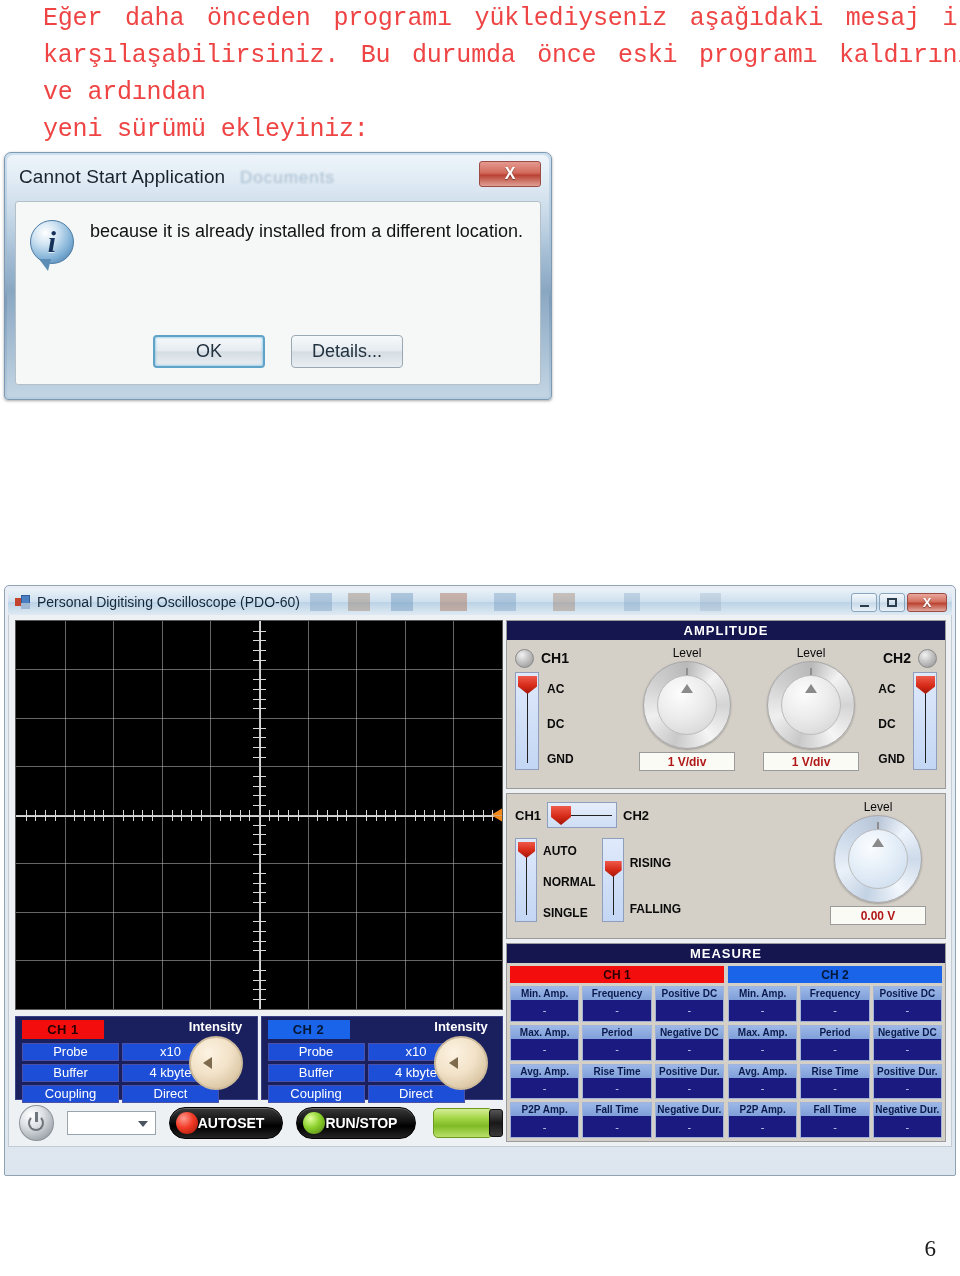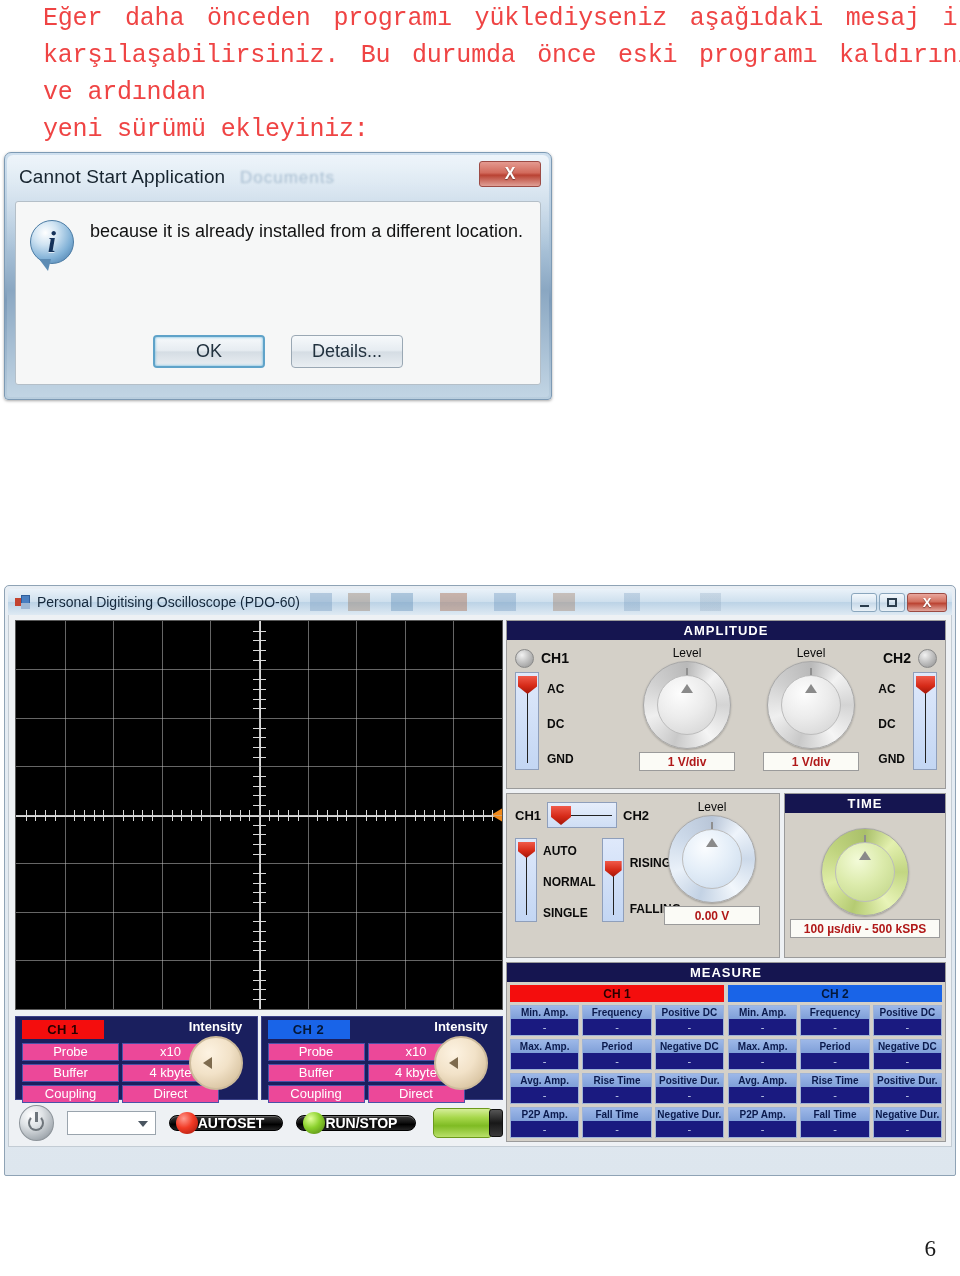--- a/index.html
+++ b/index.html
@@ -254,21 +254,21 @@
   .chan-tag.ch1 { background: #f40d0d; color:#2a0000; }
   .chan-tag.ch2 { background: #1964e8; color:#041634; }
   .chan-grid {
     position: absolute; left: 6px; top: 26px;
     display: grid; grid-template-columns: 97px 97px;
     gap: 3px;
   }
   .chan-cell {
     height: 18px;
     border: 1px solid #4a51a8;
-    background: #ec4899;
+    background: #1d4ed8;
     color: #fff; font-size: 13px;
     display: flex; align-items: center; justify-content: center;
   }
   .intensity-wrap {
     position: absolute; right: 10px; top: 2px;
     width: 62px; text-align: center;
   }
   .intensity-label { font-size: 13px; font-weight: bold; color: #fff; }
   .intensity-knob {
     margin: 2px auto 0;
@@ -312,21 +312,21 @@
     position: relative; cursor: pointer;
   }
   .combo .arrow {
     position: absolute; right: 7px; top: 9px;
     width: 0; height: 0;
     border-left: 5px solid transparent;
     border-right: 5px solid transparent;
     border-top: 6px solid #4a5560;
   }
   .pillbtn {
-    height: 16px; border-radius: 16px;
+    height: 32px; border-radius: 16px;
     background: linear-gradient(180deg,#3a3a3a 0%, #111 45%, #000 60%, #242424 100%);
     display: flex; align-items: center; 
     padding: 0 18px 0 6px;
     color: #fff; font-size: 14px; font-weight: bold;
     border: 1px solid #000; cursor: pointer;
     box-shadow: inset 0 1px 0 rgba(255,255,255,.25);
   }
   .led { width: 22px; height: 22px; border-radius: 50%; flex: 0 0 auto; }
   .led.red { background: radial-gradient(circle at 35% 30%, #ff9b90 0%, #f23b26 45%, #9d1408 100%); }
   .led.green { background: radial-gradient(circle at 35% 30%, #e2ff9a 0%, #8ad02c 45%, #4d7c12 100%); }
@@ -825,33 +825,20 @@
                   <div class="mark"></div>
                     <div class="hub"></div>
                     <div class="ptr-tri"></div>
                 </div>
                 <div class="readout">0.00 V</div>
               </div>
 
             </div>
           </div>
 
-          <div class="panel time">
-            <div class="panel-head">TIME</div>
-            <div class="time-body">
-              <div class="time-knob-col">
-                <div class="knob green">
-                  <div class="mark"></div>
-                    <div class="hub"></div>
-                    <div class="ptr-tri"></div>
-                </div>
-                <div class="readout" style="width:150px">100 µs/div - 500 kSPS</div>
-              </div>
-            </div>
-          </div>
         </div>
 
         <div class="panel measure">
           <div class="panel-head">MEASURE</div>
           <div class="meas-body">
             <div class="meas-half">
               <div class="meas-chtag ch1">CH 1</div>
               <div class="meas-grid" id="meas-grid-ch1">
                   <div class="meas-cell">
                     <div class="lab">Min. Amp.</div>

